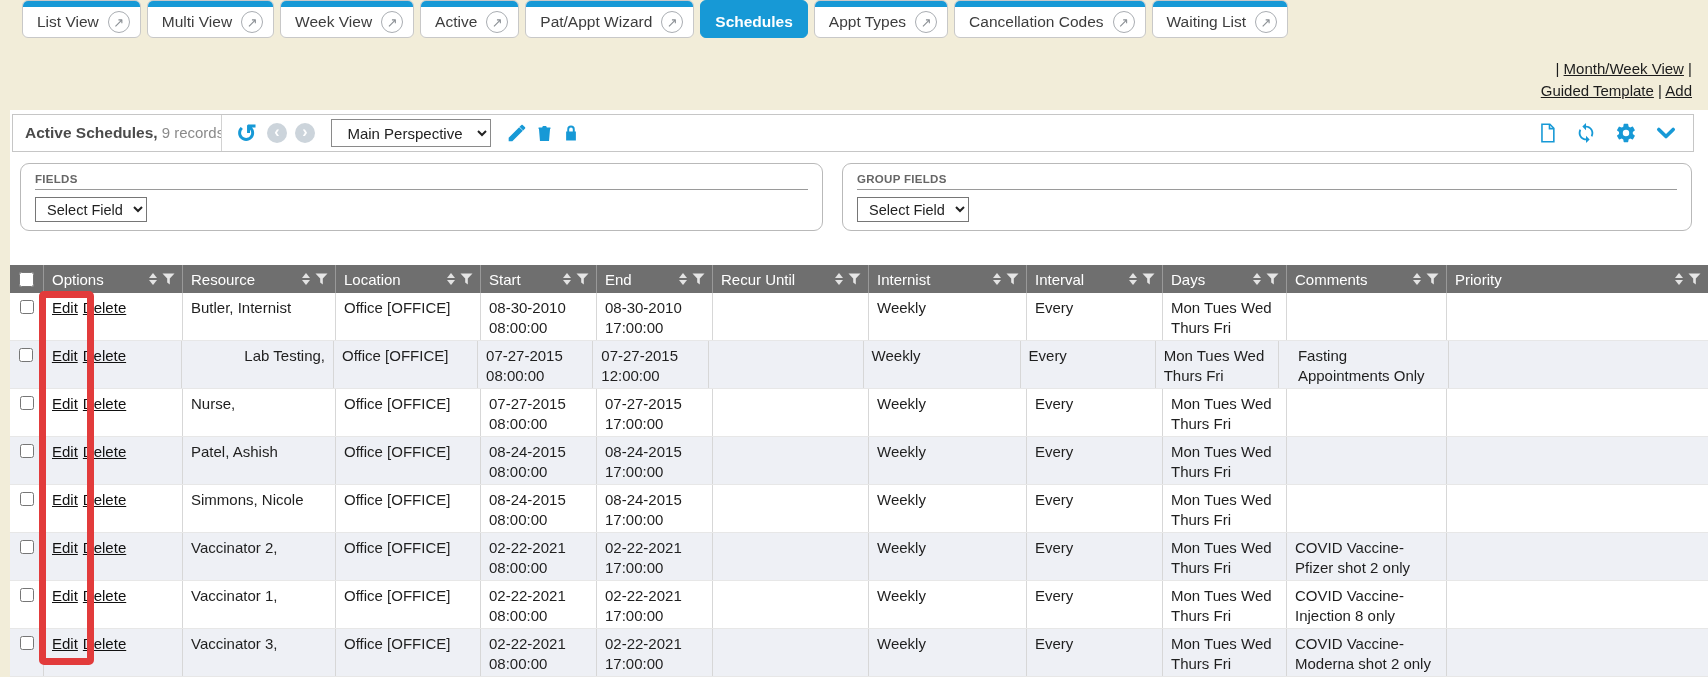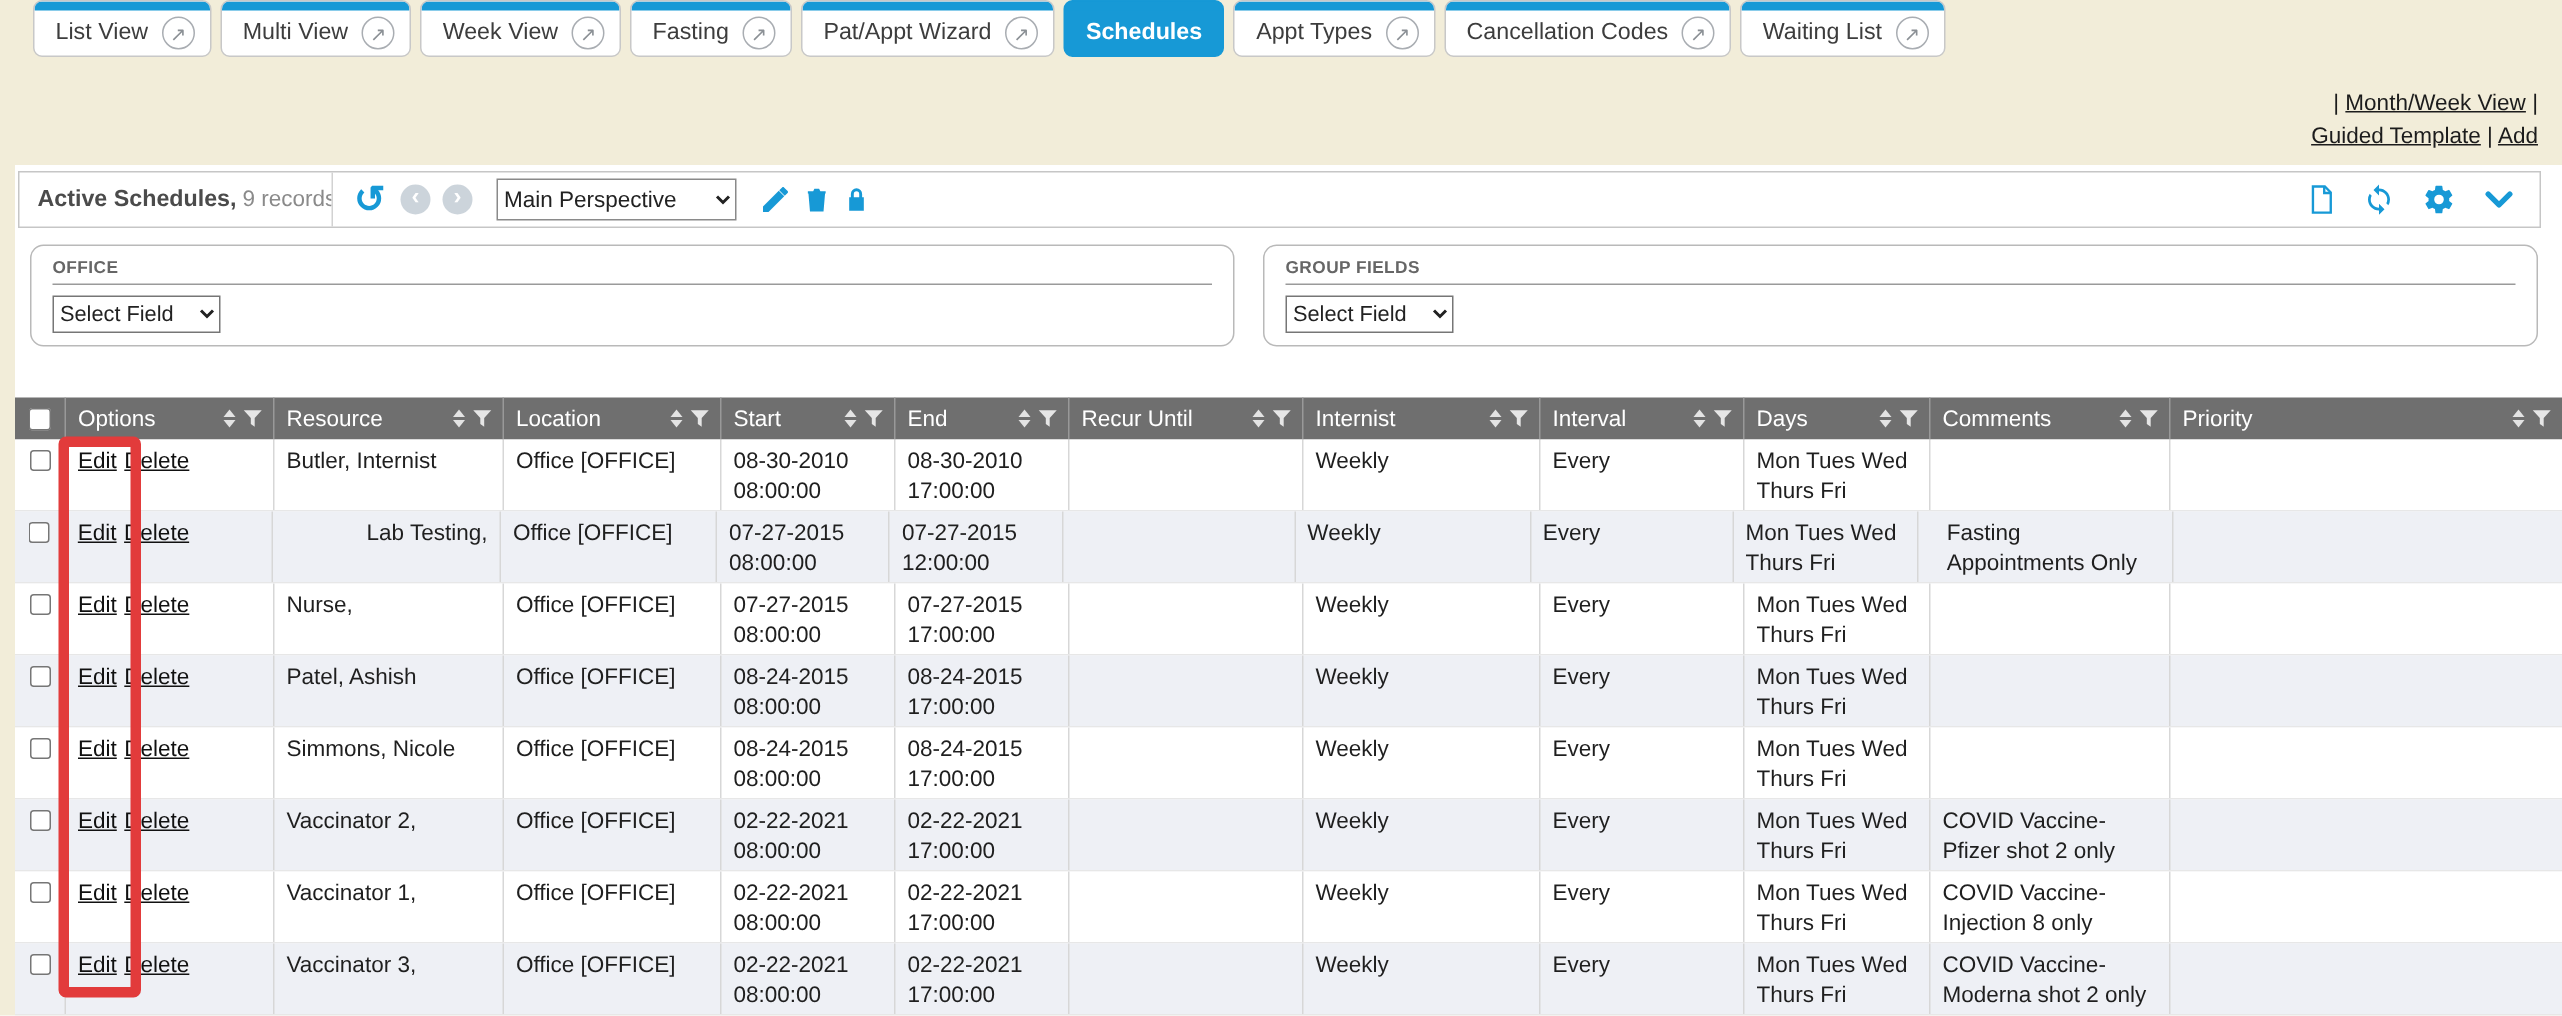--- a/index.html
+++ b/index.html
@@ -50,21 +50,21 @@
   .tb-title-main{font-weight:bold;color:#4b4b4b;font-size:15.5px;}
   .tb-title-count{color:#8a8a8a;font-size:15px;margin-left:4px;}
   .tb-sep{width:1px;align-self:stretch;background:#d2d2d2;}
   .tb-left{display:flex;align-items:center;gap:8px;padding-left:14px;}
   .glyph-undo{color:var(--accent);font-size:25px;font-weight:bold;line-height:1;cursor:pointer;margin-right:2px;}
   .circle-btn{
     width:20px;height:20px;border-radius:50%;background:#ccd4db;color:#fff;
     display:flex;align-items:center;justify-content:center;
     font-size:16px;font-weight:bold;line-height:1;padding-bottom:2px;cursor:pointer;
   }
-  select{font-family:"Liberation Sans",sans-serif;color:#222;}
+  select{font-family:"Liberation Sans",sans-serif;color:#222;text-align:center;}
   .perspective{height:28px;font-size:15px;border:1px solid #8a8a8a;width:160px;margin:0 8px;background:#fff;}
   .svgicon{display:inline-flex;align-items:center;justify-content:center;cursor:pointer;}
   .svgicon svg{display:block;}
   .tb-right{margin-left:auto;display:flex;align-items:center;gap:18px;padding-right:16px;}
 
   
   .panel{
     position:absolute;top:163px;height:68px;background:#fff;
     border:1px solid #b9b9b9;border-radius:9px;padding:9px 14px 0;z-index:4;
   }
@@ -121,21 +121,21 @@
     </div>
     <div class="tab">
       <span class="tab-label">Multi View</span>
       <span class="launch">↗</span>
     </div>
     <div class="tab">
       <span class="tab-label">Week View</span>
       <span class="launch">↗</span>
     </div>
     <div class="tab">
-      <span class="tab-label">Fasting</span>
+      <span class="tab-label">Active</span>
       <span class="launch">↗</span>
     </div>
     <div class="tab">
       <span class="tab-label">Pat/Appt Wizard</span>
       <span class="launch">↗</span>
     </div>
     <div class="tab active">
       <span class="tab-label">Schedules</span>
     </div>
     <div class="tab">
@@ -204,21 +204,21 @@
     </span>
     <span class="svgicon">
       <svg width="22" height="18" viewBox="0 0 24 20">
           <path d="M4 6l8 8 8-8" fill="none" stroke="#1799d6" stroke-width="4" stroke-linecap="round" stroke-linejoin="round"></path>
         </svg>
     </span>
   </div>
 </div>
 
 <div class="panel panel-filters">
-  <div class="panel-label">OFFICE</div>
+  <div class="panel-label">FIELDS</div>
   <select>
     <option>Select Field</option>
   </select>
 </div>
 
 <div class="panel panel-group">
   <div class="panel-label">GROUP FIELDS</div>
   <select>
     <option>Select Field</option>
   </select>

